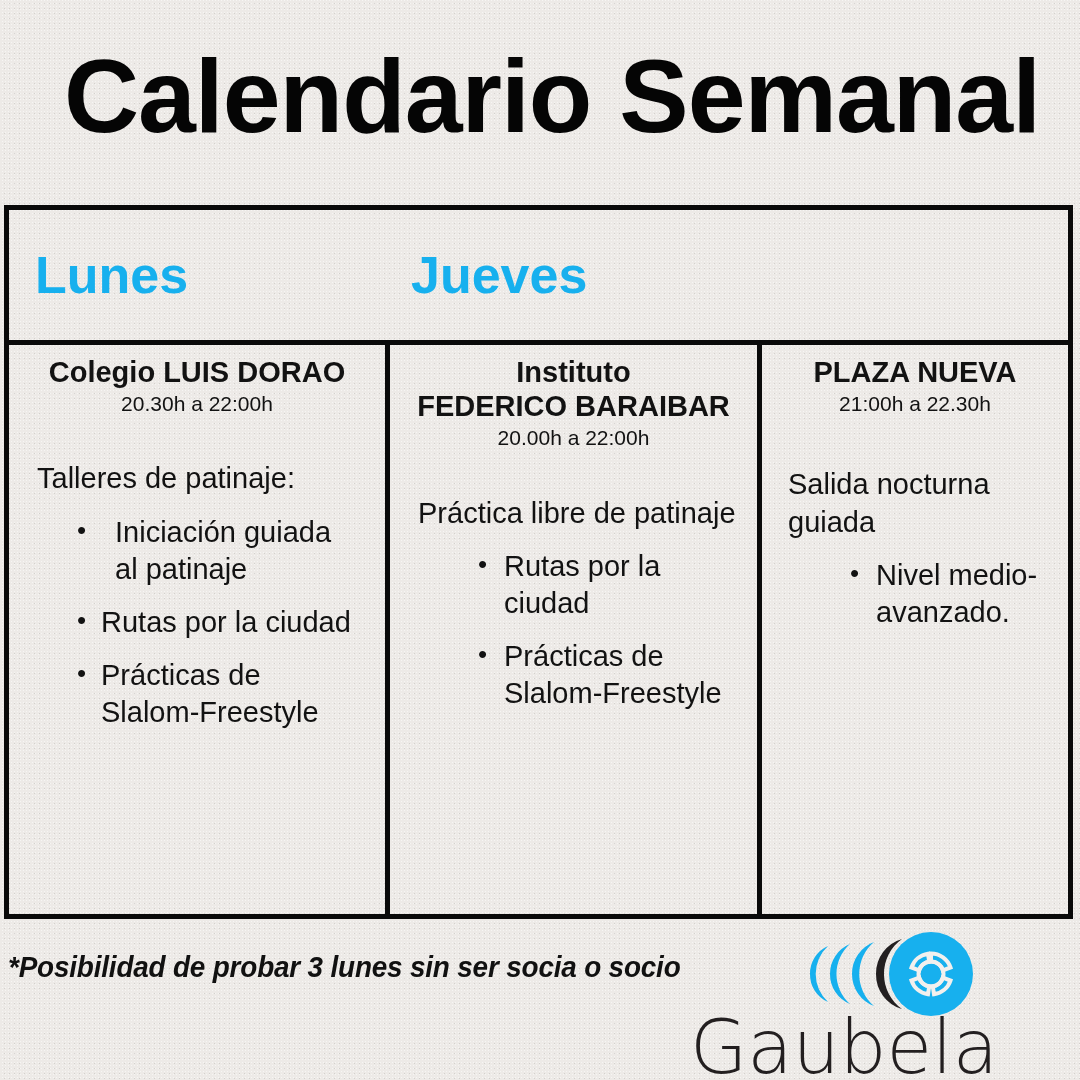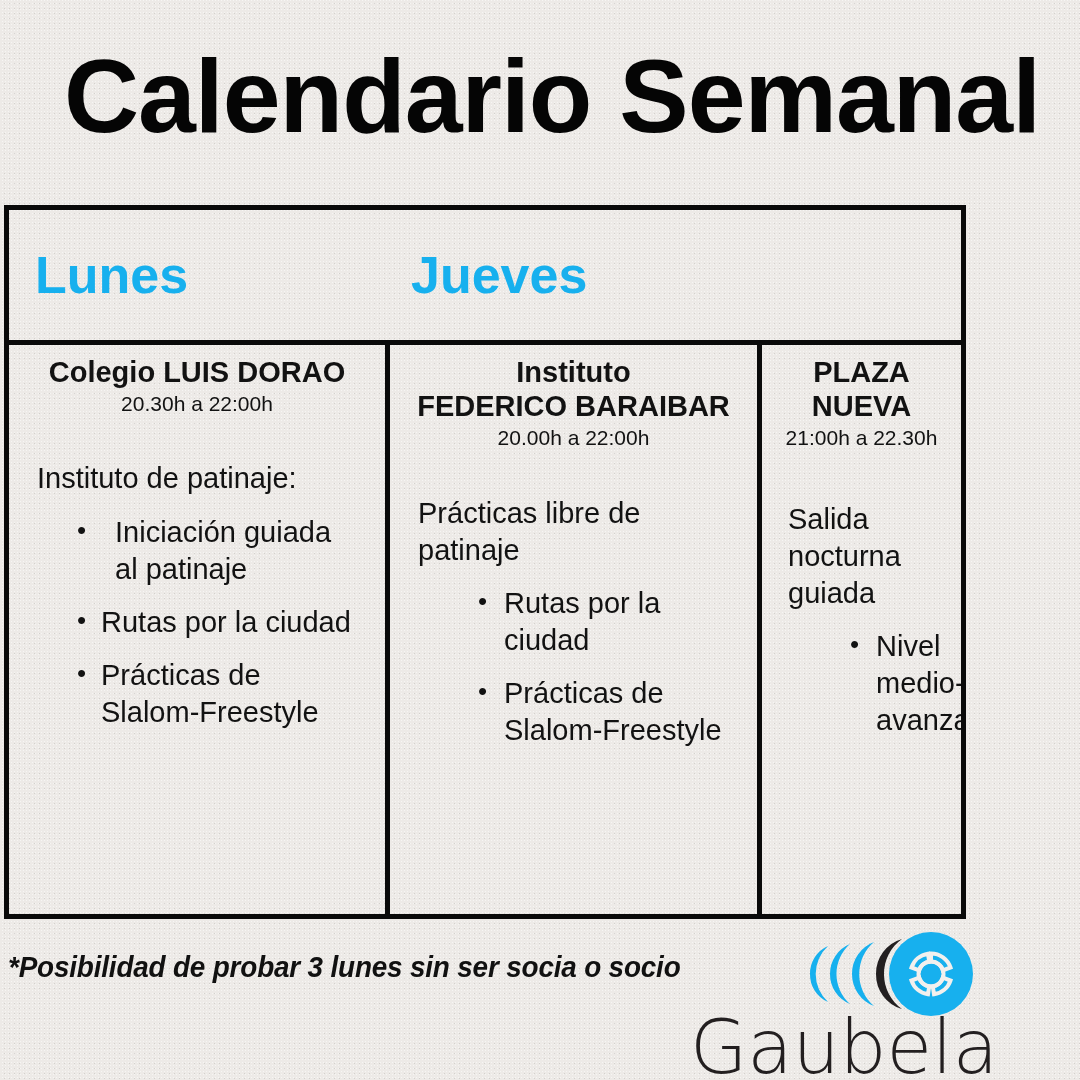--- a/index.html
+++ b/index.html
@@ -43,21 +43,21 @@
     letter-spacing: -1px;
     line-height: 1.0;
     white-space: nowrap;
   }
 
   
   #table {
     position: absolute;
     left: 4px;
     top: 205px;
-    width: 962px;
+    width: 1069px;
     height: 714px;
     border: 5px solid #0a0a0a;
     box-sizing: border-box;
     display: flex;
     flex-direction: column;
   }
   .head-row {
     display: flex;
     height: 130px;
     flex: 0 0 130px;
@@ -197,33 +197,33 @@
       <div class="day-cell col-3">
         <span class="day-label">Jueves</span>
       </div>
     </div>
 
     <div class="body-row">
 
       <div class="content-cell col-1">
         <p class="venue">Colegio LUIS DORAO</p>
         <p class="time">20.30h a 22:00h</p>
-        <p class="intro">Instituto de patinaje:</p>
+        <p class="intro">Talleres de patinaje:</p>
         <ul class="bullets c1">
           <li class="wide"> Iniciación guiada al patinaje</li>
           <li>Rutas por la ciudad</li>
           <li>Prácticas de Slalom-Freestyle</li>
         </ul>
       </div>
 
       <div class="content-cell col-2">
         <p class="venue">Instituto</p>
         <p class="venue">FEDERICO BARAIBAR</p>
         <p class="time">20.00h a 22:00h</p>
-        <p class="intro">Prácticas libre de patinaje</p>
+        <p class="intro">Práctica libre de patinaje</p>
         <ul class="bullets">
           <li>Rutas por la ciudad</li>
           <li>Prácticas de Slalom-Freestyle</li>
         </ul>
       </div>
 
       <div class="content-cell col-3">
         <p class="venue">PLAZA NUEVA</p>
         <p class="time">21:00h a 22.30h</p>
         <p class="intro c3">Salida nocturna guiada</p>

